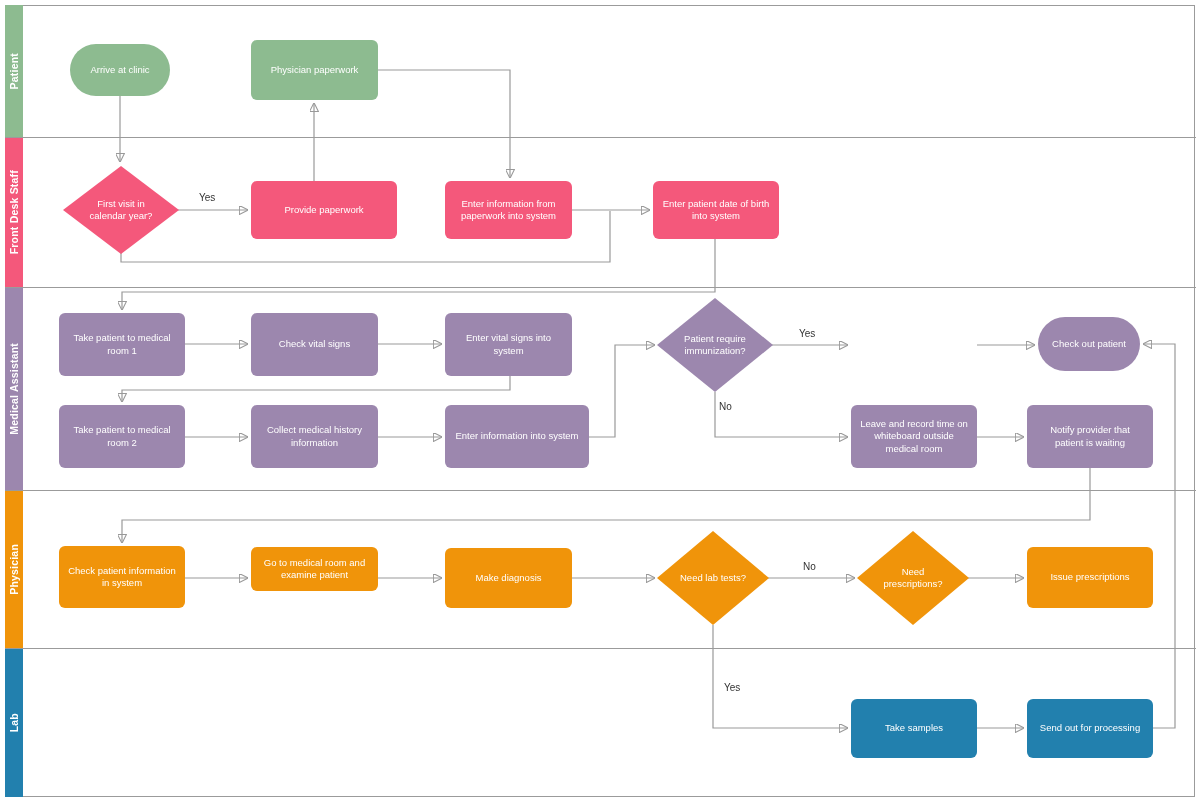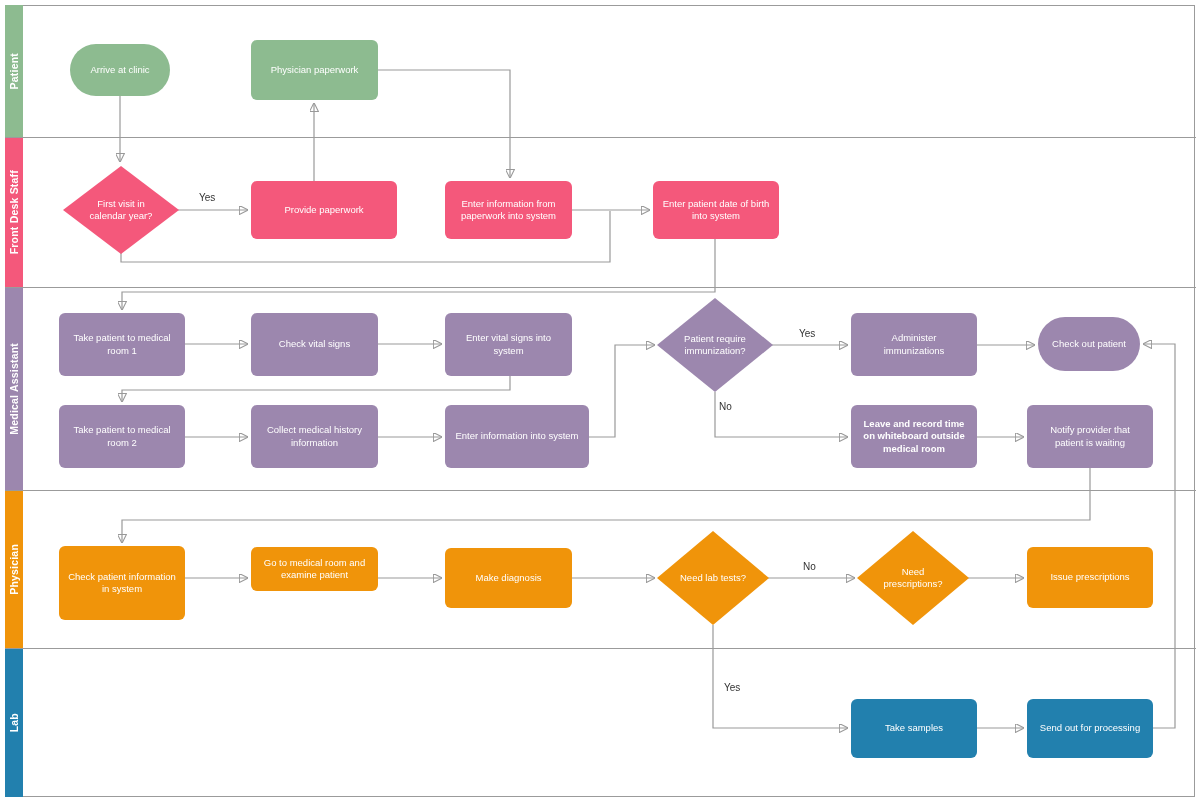--- a/index.html
+++ b/index.html
@@ -82,29 +82,28 @@
 
   <div class="node diamond" style="left: 63px; top: 166px; width: 116px; height: 88px; background-color: rgb(244, 88, 123);">First visit in calendar year?</div>
   <div class="node" style="left: 251px; top: 181px; width: 146px; height: 58px; background-color: rgb(244, 88, 123);">Provide paperwork</div>
   <div class="node" style="left: 653px; top: 181px; width: 126px; height: 58px; background-color: rgb(244, 88, 123);">Enter patient date of birth into system</div>
   <div class="node" style="left: 445px; top: 181px; width: 127px; height: 58px; background-color: rgb(244, 88, 123);">Enter information from paperwork into system</div>
 
   <div class="node" style="left: 59px; top: 313px; width: 126px; height: 63px; background-color: rgb(156, 135, 174);">Take patient to medical room 1</div>
   <div class="node" style="left: 251px; top: 313px; width: 127px; height: 63px; background-color: rgb(156, 135, 174);">Check vital signs</div>
   <div class="node" style="left: 445px; top: 313px; width: 127px; height: 63px; background-color: rgb(156, 135, 174);">Enter vital signs into system</div>
   <div class="node diamond" style="left: 657px; top: 298px; width: 116px; height: 94px; background-color: rgb(156, 135, 174);">Patient require immunization?</div>
-  <div class="node" style="left: 851px; top: 313px; width: 126px; height: 63px; background-color: rgb(156, 135, 174);">Administer immunizations</div>
   <div class="node stadium" style="left: 1038px; top: 317px; width: 102px; height: 54px; background-color: rgb(156, 135, 174);">Check out patient</div>
   <div class="node" style="left: 59px; top: 405px; width: 126px; height: 63px; background-color: rgb(156, 135, 174);">Take patient to medical room 2</div>
   <div class="node" style="left: 251px; top: 405px; width: 127px; height: 63px; background-color: rgb(156, 135, 174);">Collect medical history information</div>
   <div class="node" style="left: 445px; top: 405px; width: 144px; height: 63px; background-color: rgb(156, 135, 174);">Enter information into system</div>
-  <div class="node" style="left: 851px; top: 405px; width: 126px; height: 63px; background-color: rgb(156, 135, 174); font-weight: bold;">Leave and record time on whiteboard outside medical room</div>
+  <div class="node" style="left: 851px; top: 405px; width: 126px; height: 63px; background-color: rgb(156, 135, 174);">Leave and record time on whiteboard outside medical room</div>
   <div class="node" style="left: 1027px; top: 405px; width: 126px; height: 63px; background-color: rgb(156, 135, 174);">Notify provider that patient is waiting</div>
 
-  <div class="node" style="left: 59px; top: 546px; width: 126px; height: 74px; background-color: rgb(240, 148, 10);">Check patient information in system</div>
+  <div class="node" style="left: 59px; top: 546px; width: 126px; height: 62px; background-color: rgb(240, 148, 10);">Check patient information in system</div>
   <div class="node" style="left: 251px; top: 547px; width: 127px; height: 44px; background-color: rgb(240, 148, 10);">Go to medical room and examine patient</div>
   <div class="node" style="left: 445px; top: 548px; width: 127px; height: 60px; background-color: rgb(240, 148, 10);">Make diagnosis</div>
   <div class="node diamond" style="left: 657px; top: 531px; width: 112px; height: 94px; background-color: rgb(240, 148, 10);">Need lab tests?</div>
   <div class="node diamond" style="left: 857px; top: 531px; width: 112px; height: 94px; background-color: rgb(240, 148, 10);">Need prescriptions?</div>
   <div class="node" style="left: 1027px; top: 547px; width: 126px; height: 61px; background-color: rgb(240, 148, 10);">Issue prescriptions</div>
 
   <div class="node" style="left: 851px; top: 699px; width: 126px; height: 59px; background-color: rgb(34, 128, 174);">Take samples</div>
   <div class="node" style="left: 1027px; top: 699px; width: 126px; height: 59px; background-color: rgb(34, 128, 174);">Send out for processing</div>
 
   <div class="elabel" style="left:199px;top:192px">Yes</div>

